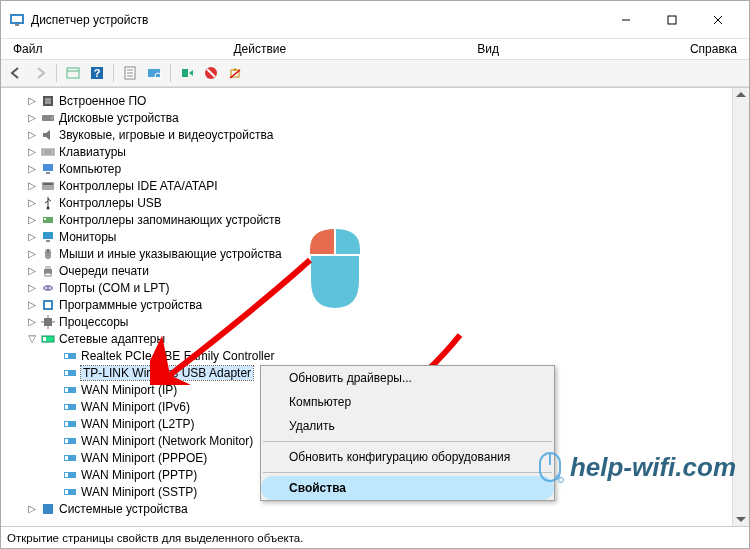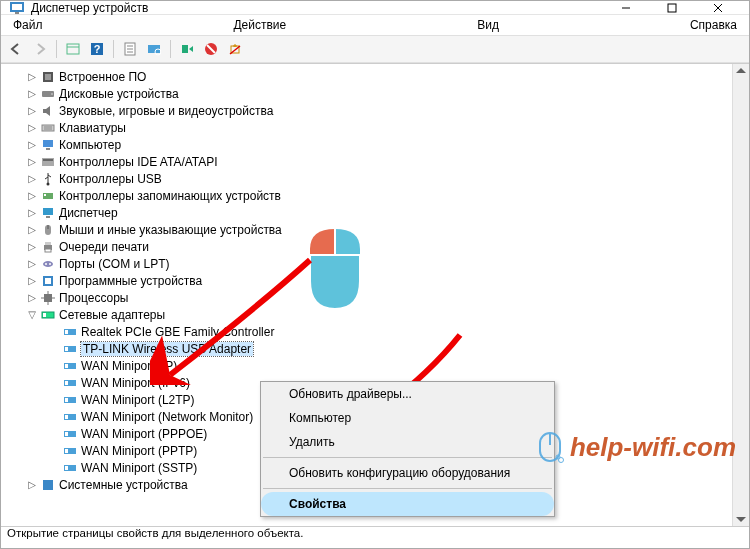--- a/index.html
+++ b/index.html
@@ -8,56 +8,56 @@
     font-family: "Segoe UI", Tahoma, sans-serif;
     font-size: 12px;
     background: #fff;
     color: #000;
     width: 750px;
     height: 549px;
     overflow: hidden;
     position: relative;
   }
   .window { position: relative; width: 750px; height: 549px; border: 1px solid #aaa; background: #fff; display: flex; flex-direction: column; }
-  .header { height: 14px; display: flex; align-items: center; padding: 0 8px; border-bottom: 1px solid #e5e5e5; }
+  .header { height: 38px; display: flex; align-items: center; padding: 0 8px; border-bottom: 1px solid #e5e5e5; }
   .header-icon { width: 16px; height: 16px; margin-right: 6px; display:inline-flex; align-items:center; justify-content:center; }
   .header-title { flex: 1; }
   .header-controls { display: flex; }
   .hc { width: 46px; height: 30px; display: flex; align-items: center; justify-content: center; }
   .hc svg { width: 10px; height: 10px; }
   .menubar { height: 20px; display: flex; align-items: center; padding: 0 4px; justify-content: space-between; }
   .menu-item { padding: 2px 8px; }
   .toolbar { height: 28px; border-top: 1px solid #e0e0e0; border-bottom: 1px solid #e0e0e0; background: #f5f5f5; display: flex; align-items: center; padding: 0 4px; gap: 2px; }
   .tb-sep { width: 1px; height: 18px; background: #ccc; margin: 0 3px; }
   .tb-btn { width: 22px; height: 22px; display: flex; align-items: center; justify-content: center; border: 1px solid transparent; }
   .content { flex: 1; display: flex; border-top: 1px solid #ccc; position: relative; }
   .tree { flex: 1; overflow: auto; padding: 4px 2px; position: relative; }
   .sbar { width: 17px; background: #f0f0f0; border-left: 1px solid #ddd; position: relative; }
   .sbar::before, .sbar::after { content:""; position:absolute; left:3px; width:0; height:0; border-left:5px solid transparent; border-right:5px solid transparent; }
   .sbar::before { top:4px; border-bottom:5px solid #606060; }
   .sbar::after  { bottom:4px; border-top:5px solid #606060; }
-  .statusbar { height: 22px; border-top: 1px solid #ccc; display: flex; align-items: flex-start; padding: 0 6px; font-size: 11.5px; }
+  .statusbar { height: 22px; border-top: 1px solid #ccc; display: flex; align-items: center; padding: 0 6px; font-size: 11.5px; }
   .row { display: flex; align-items: center; height: 17px; padding-left: 6px; position: relative; }
   .expander { width: 14px; display: inline-flex; align-items: center; justify-content: center; color: #606060; font-size: 10px; }
   .ico { width: 16px; height: 16px; margin: 0 3px 0 1px; display:inline-flex; align-items:center; justify-content:center; }
   .lbl { white-space: nowrap; }
   .indent1 { padding-left: 22px; }
   .indent2 { padding-left: 44px; }
   .selected .lbl { background: #cde8ff; outline: 1px dotted #666; padding: 0 2px; }
   
-  .ctx { position: absolute; background: #f0f0f0; border: 1px solid #a0a0a0; box-shadow: 2px 2px 4px rgba(0,0,0,.25); font-size: 12px; min-width: 295px; z-index: 10; margin-top: 16px; }
+  .ctx { position: absolute; background: #f0f0f0; border: 1px solid #a0a0a0; box-shadow: 2px 2px 4px rgba(0,0,0,.25); font-size: 12px; min-width: 295px; z-index: 10; }
   .ctx-row { height: 24px; display: flex; align-items: center; padding: 0 18px 0 28px; }
   .ctx-row:hover, .ctx-row.hov { background: #bee6fd; }
   .ctx-sep { height: 1px; background: #c0c0c0; margin: 3px 2px; }
   
   .mouse-ill { position: absolute; z-index: 5; }
   
   .arrow { position: absolute; z-index: 6; pointer-events: none; }
   
-  .watermark { position: absolute; right: 14px; bottom: 84px; z-index: 20; display: flex; align-items: center; gap: 6px; color: #c2410c; font-size: 26px; font-weight: 600; font-style: italic; opacity: .85; white-space: nowrap; }
+  .watermark { position: absolute; right: 14px; bottom: 64px; z-index: 20; display: flex; align-items: center; gap: 6px; color: #0c4a6e; font-size: 26px; font-weight: 600; font-style: italic; opacity: .85; white-space: nowrap; }
   .watermark .wm-mouse { width: 28px; height: 36px; }
 </style>
 </head>
 <body>
 
 <div class="window">
 
   <div class="header">
     <span class="header-icon">
       <svg viewBox="0 0 16 16">
@@ -238,21 +238,21 @@
           <span class="lbl">Контроллеры запоминающих устройств</span>
         </div>
         <div class="row indent1">
           <span class="expander">▷</span>
           <span class="ico">
             <svg width="14" height="14" viewBox="0 0 14 14">
               <rect x="2" y="2" width="10" height="7" fill="#39c"></rect>
               <rect x="5" y="10" width="4" height="2" fill="#888"></rect>
             </svg>
           </span>
-          <span class="lbl">Диспетчер</span>
+          <span class="lbl">Мониторы</span>
         </div>
         <div class="row indent1">
           <span class="expander">▷</span>
           <span class="ico">
             <svg width="14" height="14" viewBox="0 0 14 14">
               <rect x="4" y="2" width="6" height="10" rx="3" fill="#999"></rect>
               <line x1="7" y1="2" x2="7" y2="6" stroke="#555"></line>
             </svg>
           </span>
           <span class="lbl">Мыши и иные указывающие устройства</span>

